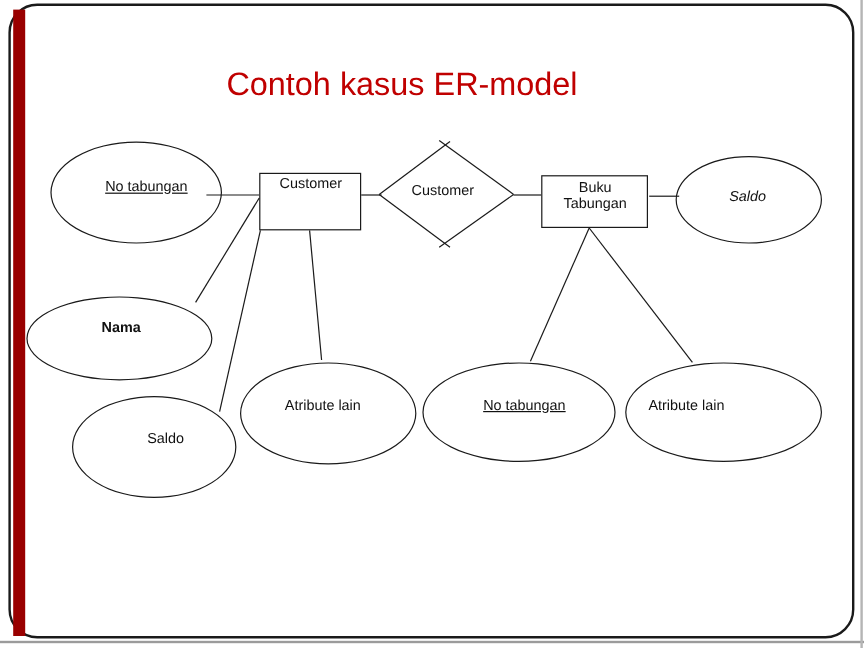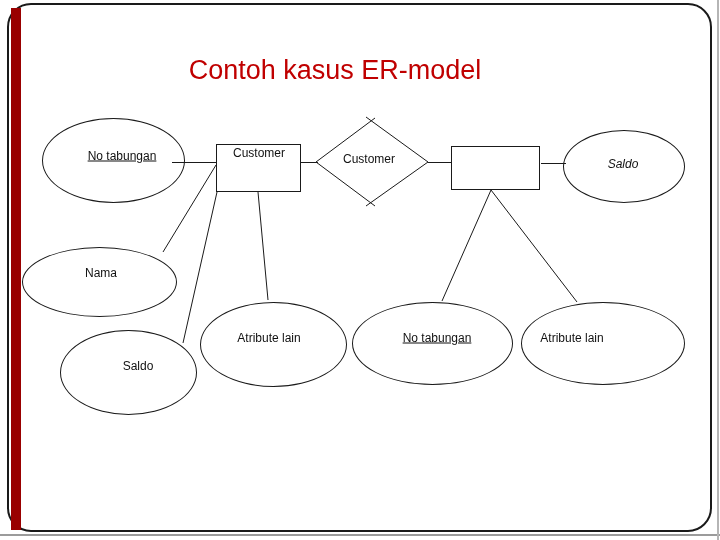--- a/index.html
+++ b/index.html
@@ -76,22 +76,23 @@
   <div class="ellipse" style="left:22px;top:247px;width:155px;height:70px;"></div>
   <div class="ellipse" style="left:60px;top:330px;width:137px;height:85px;"></div>
   <div class="ellipse" style="left:200px;top:302px;width:147px;height:85px;"></div>
   <div class="ellipse" style="left:352px;top:302px;width:161px;height:83px;"></div>
   <div class="ellipse" style="left:521px;top:302px;width:164px;height:83px;"></div>
   <div class="ellipse" style="left:563px;top:130px;width:122px;height:73px;"></div>
 
   <div class="lbl key" style="left:122px;top:156px;">No tabungan</div>
   <div class="lbl" style="left:259px;top:153px;">Customer</div>
   <div class="lbl" style="left:369px;top:159px;">Customer</div>
+  <div class="lbl wrap" style="left:496px;top:163px;">Buku Tabungan</div>
   <div class="lbl" style="left:623px;top:164px;font-style:italic;">Saldo</div>
-  <div class="lbl" style="left:101px;top:273px;">Nama</div>
+  <div class="lbl" style="left:101px;top:273px;font-weight:bold;">Nama</div>
   <div class="lbl" style="left:138px;top:366px;">Saldo</div>
   <div class="lbl" style="left:269px;top:338px;">Atribute lain</div>
   <div class="lbl key" style="left:437px;top:338px;">No tabungan</div>
   <div class="lbl" style="left:572px;top:338px;">Atribute lain</div>
 
   <div class="edge-bottom"></div>
   <div class="edge-right"></div>
 </div>
 
 </body></html>

